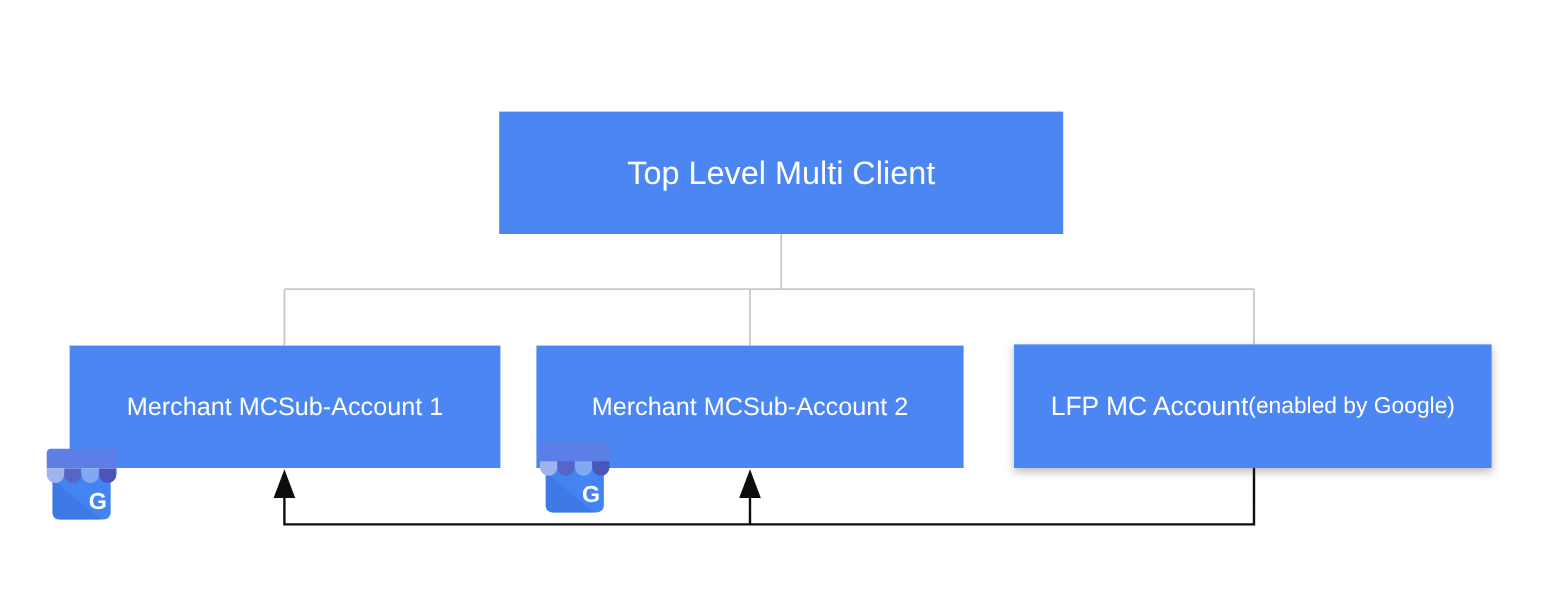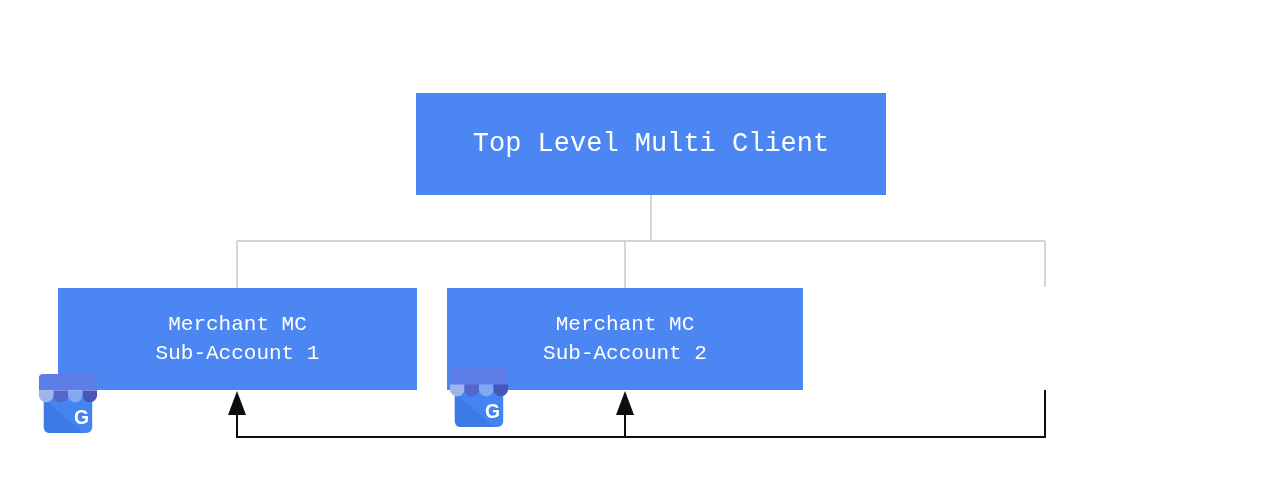--- a/index.html
+++ b/index.html
@@ -17,25 +17,24 @@
     position: absolute;
     left: 0; top: 0;
     width: 1286px; height: 501px;
   }
 
   .node {
     position: absolute;
     background: #4C86F2;
     color: #ffffff;
     display: flex;
-    flex-direction: column;
+    flex-direction: row;
     align-items: center;
     justify-content: center;
     text-align: center;
-    font-family: Liberation Mono, monospace;
   }
   .node span { display: block; }
 
   .node-mca {
     left: 416px; top: 93px;
     width: 470px; height: 102px;
     font-size: 27px; line-height: 40px;
   }
   .node-sub1 {
     left: 58px; top: 288px;
@@ -91,20 +90,24 @@
   <div class="node node-sub1">
     <span>Merchant MC</span>
     <span>Sub-Account 1</span>
   </div>
 
   <div class="node node-sub2">
     <span>Merchant MC</span>
     <span>Sub-Account 2</span>
   </div>
 
+  <div class="node node-lfp">
+    <span>LFP MC Account</span>
+    <span class="sub-line">(enabled by Google)</span>
+  </div>
 
   <svg class="gmb-icon gmb-icon-1" viewBox="0 0 64 68" xmlns="http://www.w3.org/2000/svg">
     <rect x="7" y="26" width="50" height="40" rx="6" fill="#4484F2"></rect>
     <path d="M7,31 L48,66 H13 Q7,66 7,60 Z" fill="#3B73DC" opacity="0.55"></path>
     <path d="M2,9 Q2,5 6,5 H58 Q62,5 62,9 V22 H2 Z" fill="#5C7EE6"></path>
     <path d="M2,22 h15 v5 a7.5,7.5 0 0 1 -15,0 Z" fill="#9FB3ED"></path>
     <path d="M17,22 h15 v5 a7.5,7.5 0 0 1 -15,0 Z" fill="#5765C8"></path>
     <path d="M32,22 h15 v5 a7.5,7.5 0 0 1 -15,0 Z" fill="#82A8F2"></path>
     <path d="M47,22 h15 v5 a7.5,7.5 0 0 1 -15,0 Z" fill="#4A55B8"></path>
     <text class="gmb-g" x="46" y="57" text-anchor="middle">G</text>

